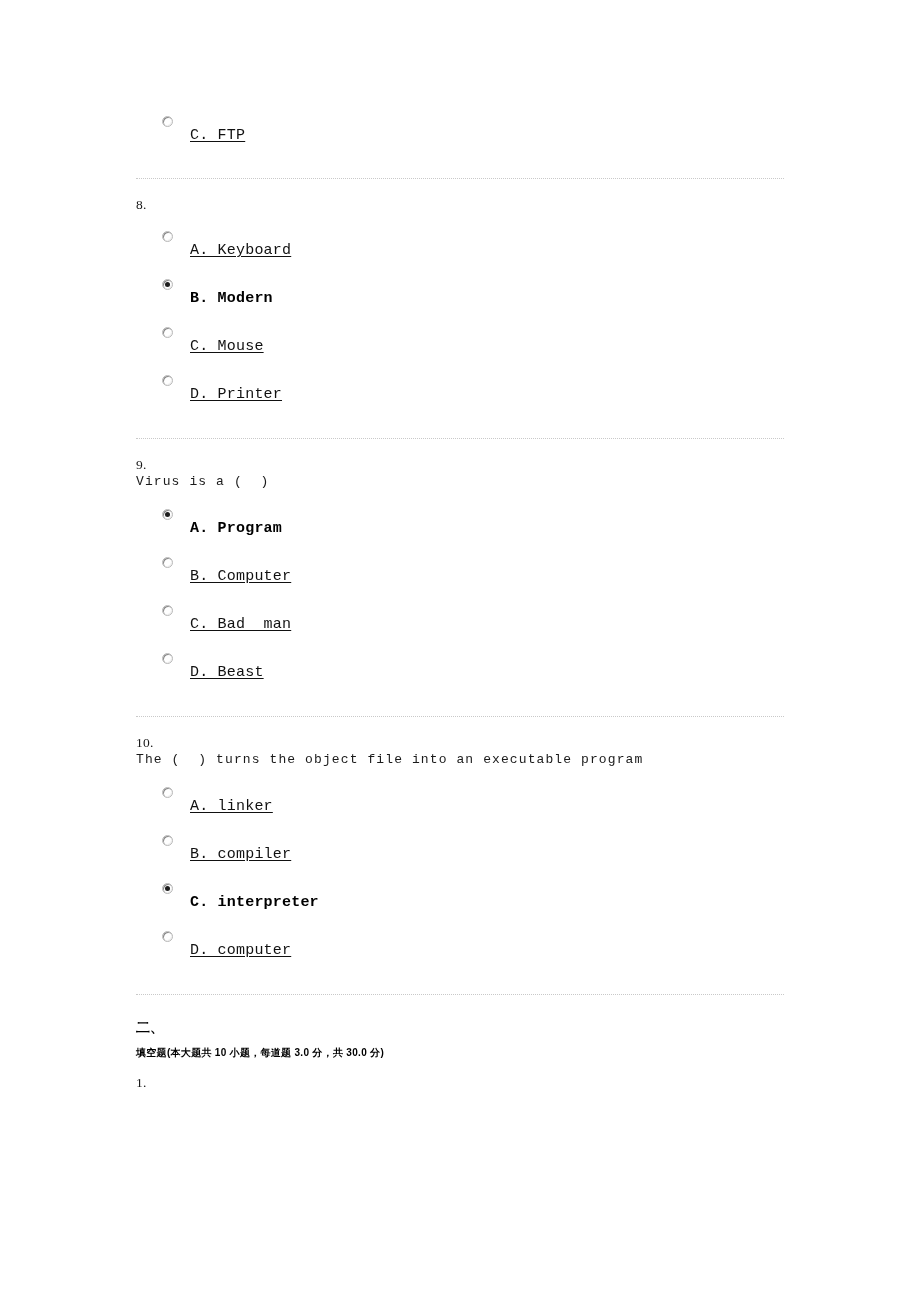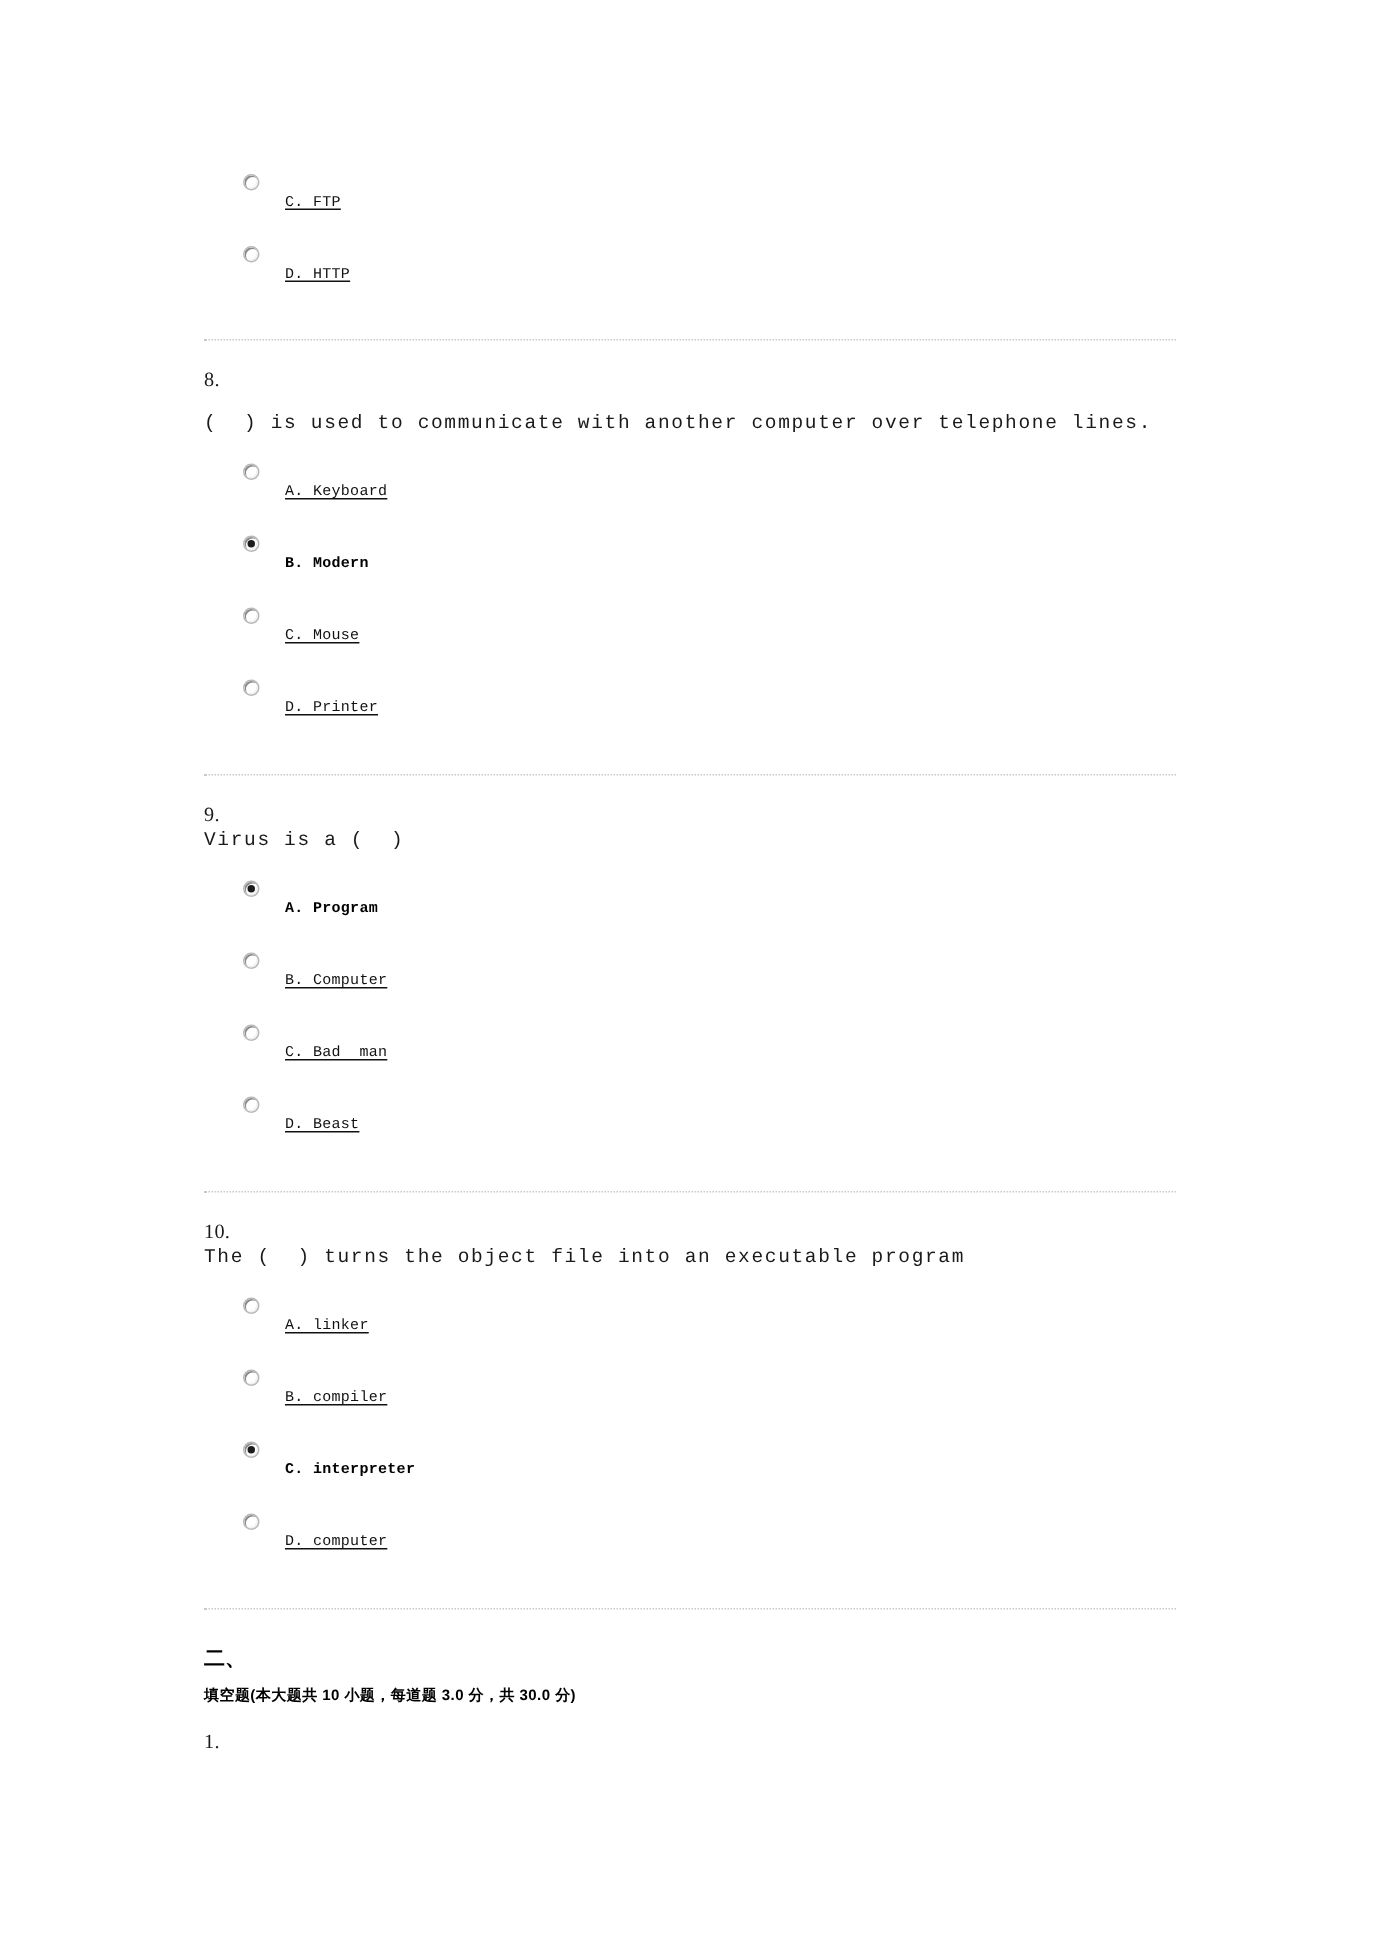--- a/index.html
+++ b/index.html
@@ -91,21 +91,21 @@
     height: 5px;
     border-radius: 50%;
     background: #1c1c1c;
   }
 
   .option-label {
     position: absolute;
     left: 54px;
     top: 18px;
     font-family: "Liberation Mono", "DejaVu Sans Mono", monospace;
-    font-size: 10px;
+    font-size: 15px;
     line-height: 15px;
     letter-spacing: 0.2px;
     white-space: pre;
   }
   .option-label.unselected {
     color: #111111;
     text-decoration: underline;
     text-underline-offset: 2px;
     font-weight: normal;
   }
@@ -136,32 +136,27 @@
 <body>
 
 <div class="page">
 
   <div class="question" style="padding-top:110px;">
     <ul class="options">
       <li class="option">
         <span class="radio"></span>
         <span class="option-label unselected">C. FTP</span>
       </li>
-      <li class="option">
-        <span class="radio"></span>
-        <span class="option-label unselected">D. HTTP</span>
-      </li>
     </ul>
   </div>
 
   <div class="divider" style="margin-top:20px;"></div>
 
   <div class="question" style="padding-top:18px;">
     <div class="q-number">8.</div>
-    <div class="q-stem" style="margin-top:12px;">(  ) is used to communicate with another computer over telephone lines.</div>
     <ul class="options" style="margin-top:12px;">
       <li class="option">
         <span class="radio"></span>
         <span class="option-label unselected">A. Keyboard</span>
       </li>
       <li class="option">
         <span class="radio checked"></span>
         <span class="option-label selected">B. Modern</span>
       </li>
       <li class="option">

